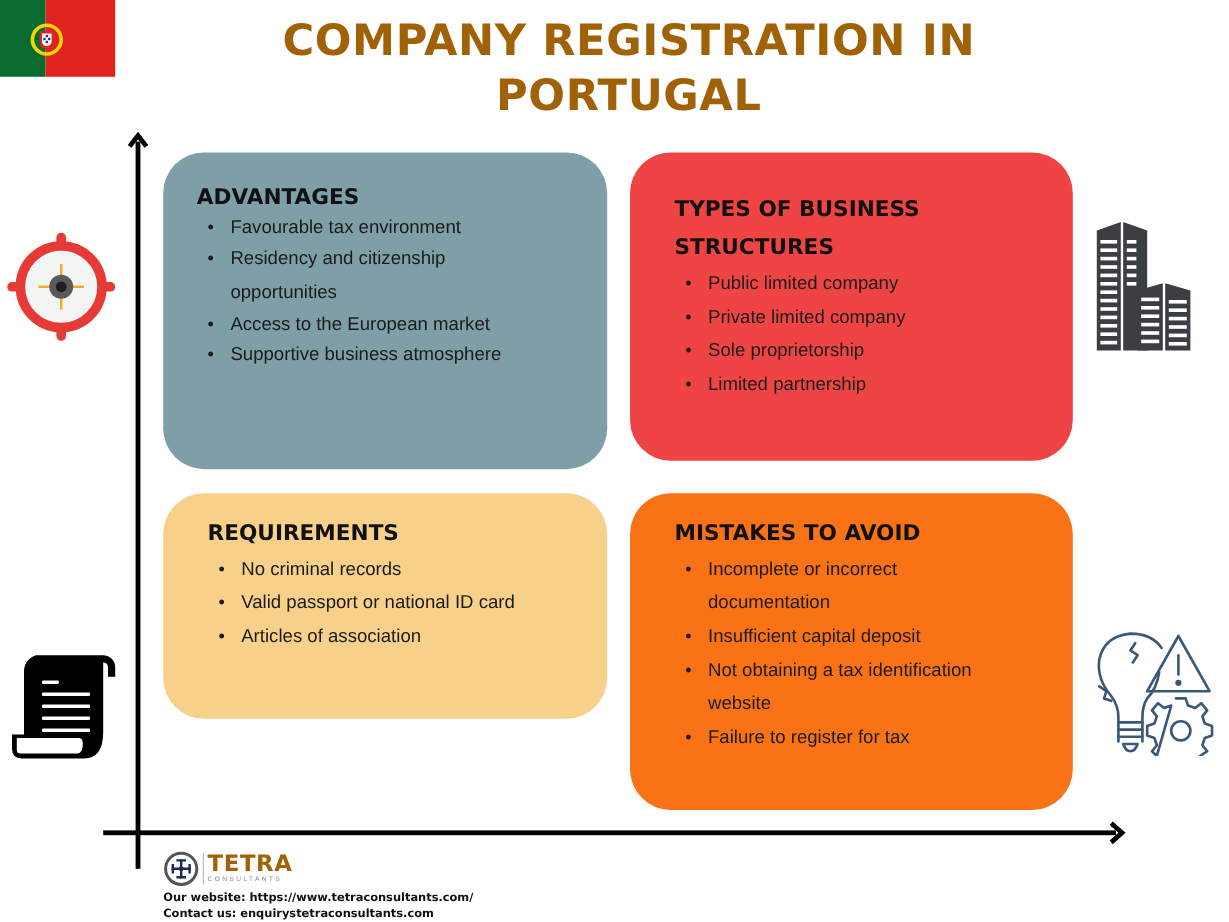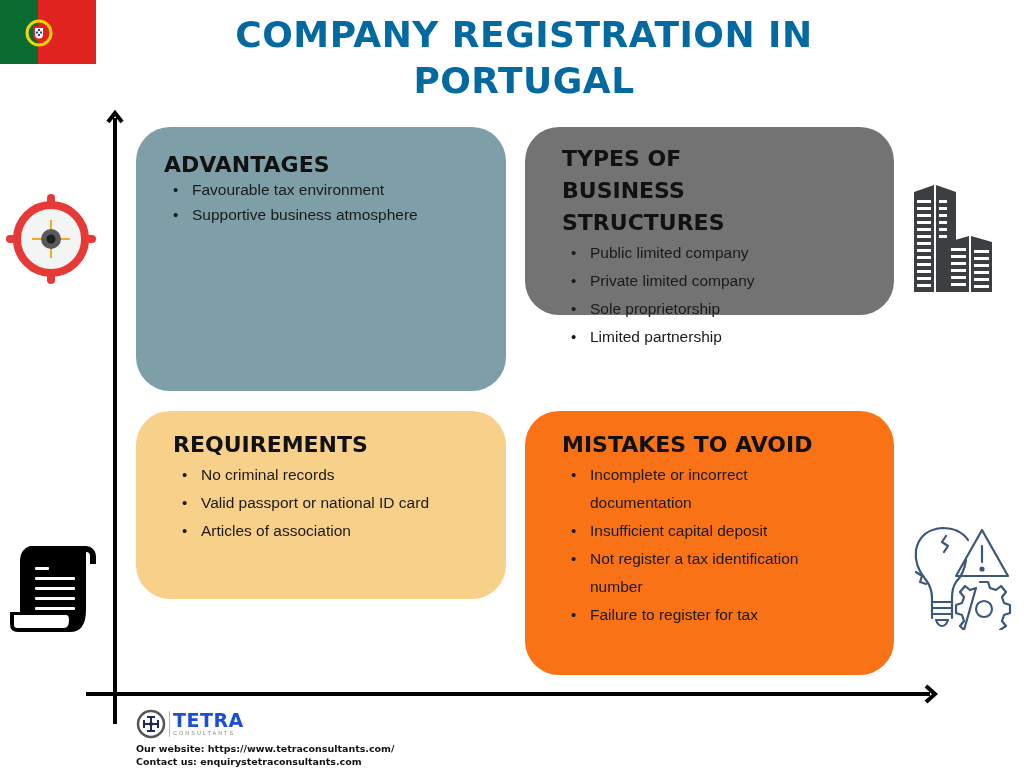--- a/index.html
+++ b/index.html
@@ -5,54 +5,54 @@
     * { margin:0; padding:0; box-sizing:border-box; }
     html, body { width:1024px; height:768px; background:#ffffff; overflow:hidden; }
     body { position:relative; font-family:"Liberation Sans", "DejaVu Sans", sans-serif; color:#111; }
 
     .flag { position:absolute; left:0; top:0; width:96px; height:64px; display:flex; }
     .flag .green { width:38px; height:100%; background:#0a6b30; }
     .flag .red { flex:1; height:100%; background:#e1231f; }
     .flag .emblem { position:absolute; left:24px; top:18px; width:30px; height:30px; }
 
     .title { position:absolute; left:200px; top:12px; width:648px; text-align:center;
-      font-family:"DejaVu Sans", sans-serif; font-weight:bold; font-size:36px; line-height:46px; letter-spacing:0.5px; color:#0369a1; }
+      font-family:"DejaVu Sans", sans-serif; font-weight:bold; font-size:36px; line-height:46px; letter-spacing:0.5px; color:#a16207; }
 
     .axis-y { position:absolute; left:113px; top:118px; width:4px; height:606px; background:#000; }
     .axis-x { position:absolute; left:86px; top:692px; width:844px; height:4px; background:#000; }
     .arrow-up { position:absolute; left:105px; top:108px; }
     .arrow-right { position:absolute; left:920px; top:682px; }
 
     .card { position:absolute; border-radius:34px; }
-    .card h2 { font-family:"DejaVu Sans", sans-serif; font-weight:bold; font-size:22px; line-height:32px; color:#111; }
+    .card h2 { font-family:"DejaVu Sans", sans-serif; font-weight:bold; font-size:18px; line-height:32px; color:#111; }
     .card ul { list-style:none; }
     .card li { position:relative; font-size:15.5px; line-height:28px; color:#1a1a1a; padding-left:28px; }
     .card li::before { content:"•"; position:absolute; left:9px; top:0; font-size:15px; }
 
     .card-adv { left:136px; top:127px; width:370px; height:264px; background:#7f9fa8; padding:26px 0 0 28px; }
     .card-adv h2 { line-height:24px; margin-bottom:0; }
     .card-adv li { line-height:25px; }
     .card-adv li.wrap { line-height:28px; }
 
-    .card-types { left:525px; top:127px; width:369px; height:188px; background:#737373; padding:16px 0 0 37px; }
+    .card-types { left:525px; top:127px; width:369px; height:257px; background:#ef4444; padding:32px 0 0 37px; }
     .card-req { left:136px; top:411px; width:370px; height:188px; background:#f7d08a; padding:18px 0 0 37px; }
     .card-mist { left:525px; top:411px; width:369px; height:264px; background:#f97316; padding:18px 0 0 37px; }
 
     .icon { position:absolute; }
     .icon-target { left:4px; top:192px; width:94px; height:94px; }
     .icon-buildings { left:910px; top:180px; width:90px; height:116px; }
     .icon-scroll { left:4px; top:540px; width:96px; height:100px; }
     .icon-bulb { left:908px; top:522px; width:104px; height:108px; }
 
     .footer { position:absolute; left:136px; top:708px; }
     .logo { display:flex; align-items:center; height:32px; }
     .logo-mark { width:30px; height:30px; }
     .logo-divider { width:1px; height:26px; background:#bbb; margin:0 3px; }
     .logo-text { display:flex; flex-direction:column; }
-    .logo-name { font-family:"DejaVu Sans", sans-serif; font-weight:bold; font-size:19px; line-height:19px; color:#1d4ed8; letter-spacing:0.5px; }
+    .logo-name { font-family:"DejaVu Sans", sans-serif; font-weight:bold; font-size:19px; line-height:19px; color:#a16207; letter-spacing:0.5px; }
     .logo-sub { font-size:5.5px; letter-spacing:2px; color:#888; line-height:7px; }
     .footer-line { font-family:"DejaVu Sans", sans-serif; font-weight:bold; font-size:9.5px; line-height:13px; color:#111; }
   </style>
 </head>
 <body>
 
 <div class="flag">
   <div class="green"></div>
   <div class="red"></div>
   <svg class="emblem" viewBox="0 0 30 30">
@@ -77,20 +77,22 @@
 </svg>
 <div class="axis-x"></div>
 <svg class="arrow-right" width="20" height="24" viewBox="0 0 20 24">
   <polyline points="6,4 15,12 6,20" fill="none" stroke="#000" stroke-width="4"></polyline>
 </svg>
 
 <div class="card card-adv">
   <h2>ADVANTAGES</h2>
   <ul>
     <li>Favourable tax environment</li>
+    <li class="wrap" style="width:230px;">Residency and citizenship opportunities</li>
+    <li>Access to the European market</li>
     <li>Supportive business atmosphere</li>
   </ul>
 </div>
 
 <div class="card card-types">
   <h2 style="width:220px;">TYPES OF BUSINESS STRUCTURES</h2>
   <ul>
     <li>Public limited company</li>
     <li>Private limited company</li>
     <li>Sole proprietorship</li>
@@ -105,21 +107,21 @@
     <li>Valid passport or national ID card</li>
     <li>Articles of association</li>
   </ul>
 </div>
 
 <div class="card card-mist">
   <h2>MISTAKES TO AVOID</h2>
   <ul>
     <li style="width:230px;">Incomplete or incorrect documentation</li>
     <li>Insufficient capital deposit</li>
-    <li style="width:275px;">Not register a tax identification number</li>
+    <li style="width:275px;">Not obtaining a tax identification website</li>
     <li>Failure to register for tax</li>
   </ul>
 </div>
 
 <svg class="icon icon-target" viewBox="0 0 94 94">
   <rect x="43" y="2" width="8" height="18" rx="4" fill="#e53a35"></rect>
   <rect x="43" y="74" width="8" height="18" rx="4" fill="#e53a35"></rect>
   <rect x="2" y="43" width="18" height="8" rx="4" fill="#e53a35"></rect>
   <rect x="74" y="43" width="18" height="8" rx="4" fill="#e53a35"></rect>
   <circle cx="47" cy="47" r="34" fill="#f3f4f4" stroke="#e53a35" stroke-width="8"></circle>

